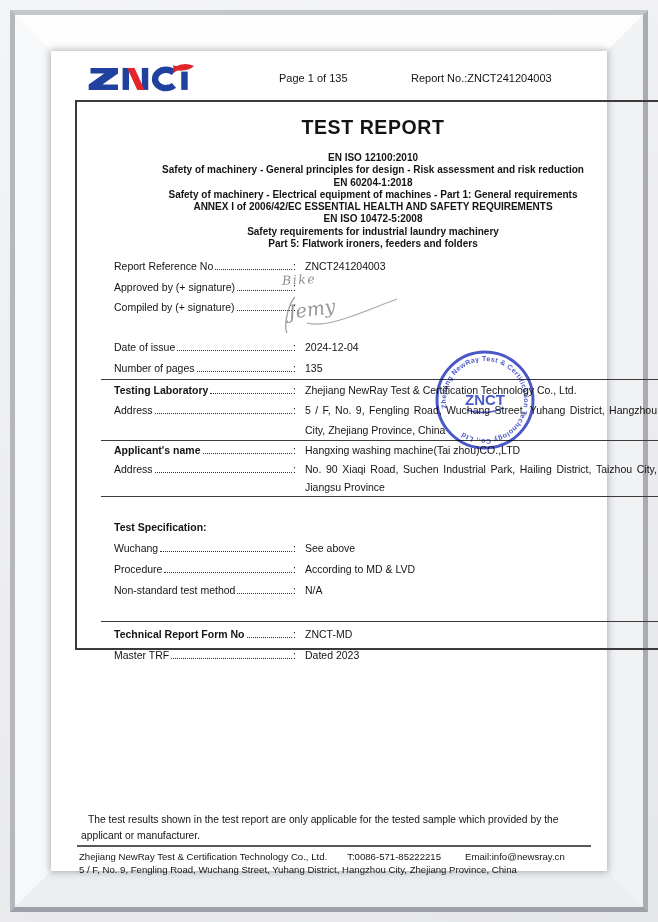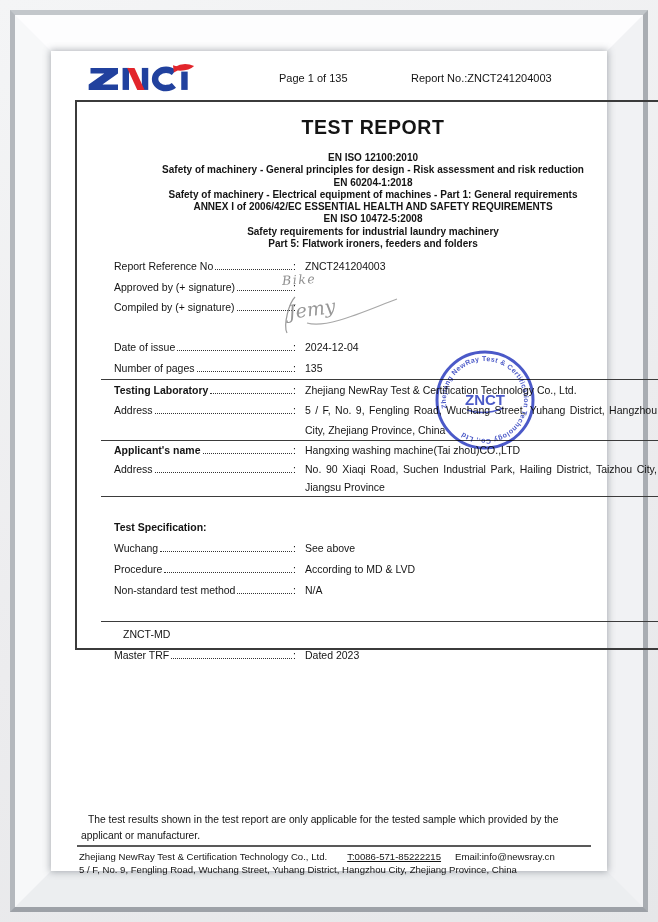--- a/index.html
+++ b/index.html
@@ -48,21 +48,21 @@
        font-size:12.5px;letter-spacing:1.5px;color:#8f8f8f;transform:rotate(-3deg);}
   .sig-jemy{position:absolute;left:222px;top:238px;width:130px;height:52px;}
   
   .stamp{position:absolute;left:382px;top:297px;width:104px;height:104px;
        mix-blend-mode:multiply;opacity:.85;}
   
   .disclaimer{position:absolute;left:30px;right:30px;top:761px;font-size:10.3px;line-height:15.5px;text-indent:7px;}
   .footer-rule{position:absolute;left:26px;right:16px;top:794px;border-top:2px solid #595959;}
   .footer-info{position:absolute;left:28px;right:14px;top:799px;font-size:9.6px;line-height:13.2px;}
   .footer-info .co{margin-right:20px;}
-  .footer-info .tel{margin-right:14px;text-decoration:underline;}
+  .footer-info .tel{margin-right:24px;}
 </style>
 </head>
 <body>
 
 <div class="frame-outer">
  <div class="frame-bevel">
   <div class="frame-face">
    <div class="document">
 
     <svg class="logo" viewBox="0 0 120 40">
@@ -189,20 +189,24 @@
           <span class="lblwrap">
                   <span class="lbl">Non-standard test method</span>
                   <span class="dots"></span>
                 </span>
           <span class="val">N/A</span>
         </div>
       </div>
 
       <div class="section sec5">
         <div class="row">
+          <span class="lblwrap">
+                  <span class="lbl b">Technical Report Form No</span>
+                  <span class="dots"></span>
+                </span>
           <span class="val">ZNCT-MD</span>
         </div>
         <div class="row">
           <span class="lblwrap">
                   <span class="lbl">Master TRF</span>
                   <span class="dots"></span>
                 </span>
           <span class="val">Dated 2023</span>
         </div>
       </div>

